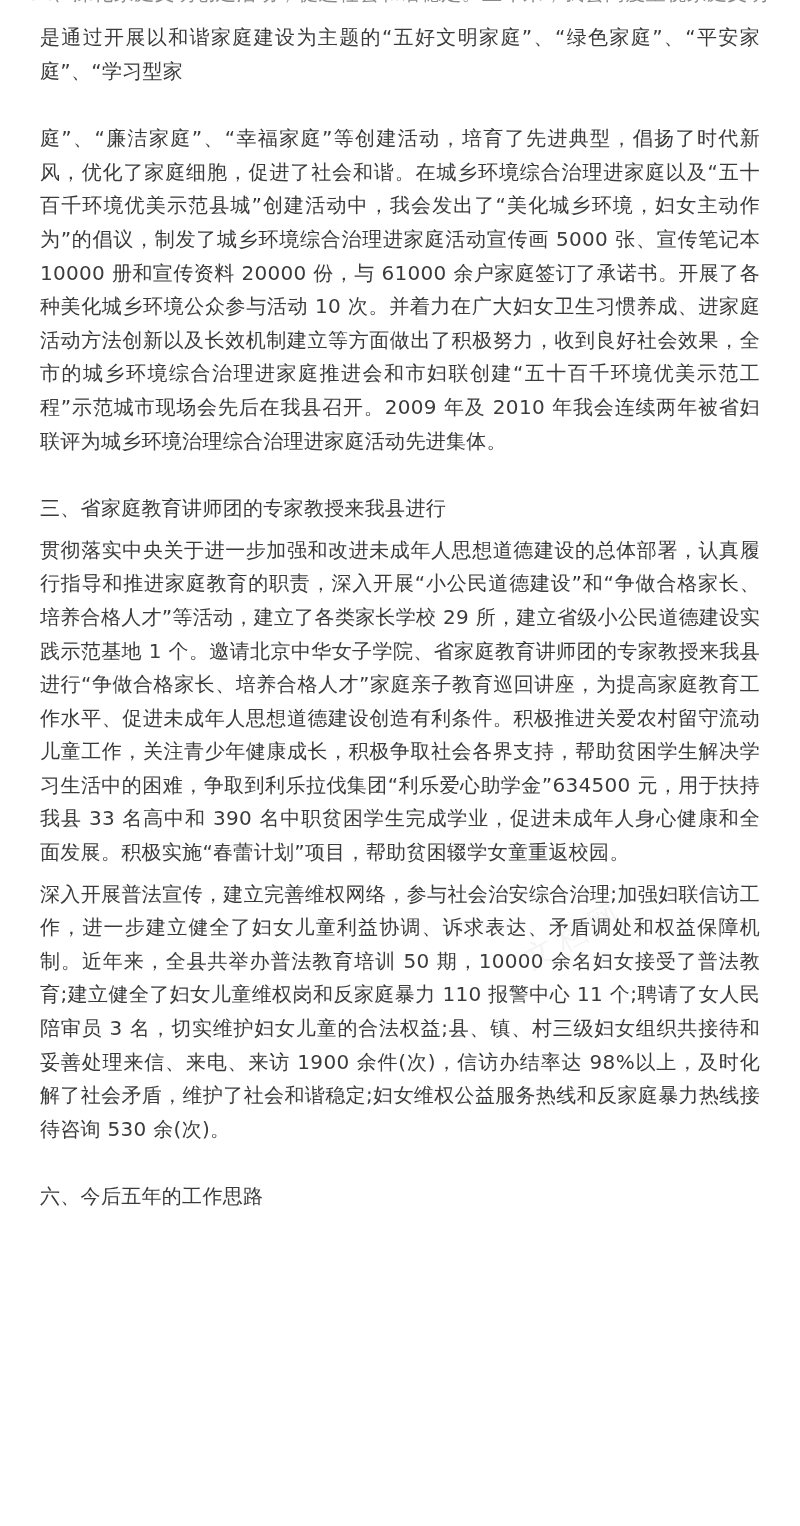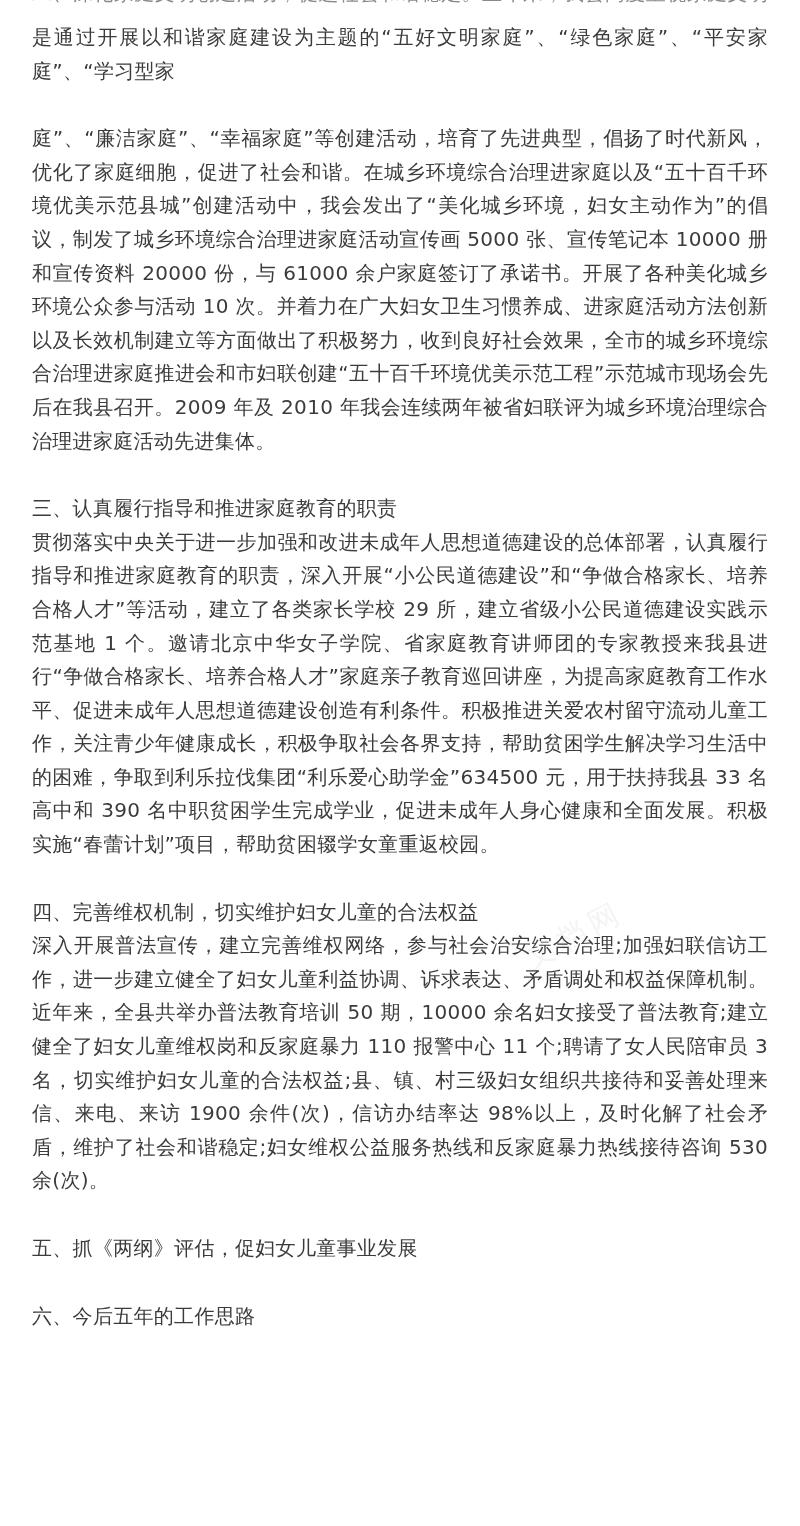--- a/index.html
+++ b/index.html
@@ -15,21 +15,21 @@
     background: #ffffff;
     box-sizing: border-box;
     padding: 0 32px 60px 32px;
     font-family: "DejaVu Sans", "Liberation Sans", sans-serif;
     color: #3b3b3b;
     font-size: 20px;
     line-height: 33.6px;
     overflow: hidden;
   }
   .block {
-    margin: 0;
+    margin: 8px;
     text-align: justify;
     letter-spacing: 0.3px;
     word-break: break-all;
   }
   .gap { margin-top: 34px; }
   .first-line { margin-top: 10px; }
   
   .clipped-line {
     height: 11px;
     overflow: hidden;
@@ -60,25 +60,23 @@
 <div class="page">
 
   <div class="clipped-line">
     <span>二、深化家庭文明创建活动，促进社会和谐稳定。五年来，我会高度重视家庭文明建设，特别</span>
   </div>
 
   <p class="block first-line">是通过开展以和谐家庭建设为主题的“五好文明家庭”、“绿色家庭”、“平安家庭”、“学习型家</p>
 
   <p class="block gap">庭”、“廉洁家庭”、“幸福家庭”等创建活动，培育了先进典型，倡扬了时代新风，优化了家庭细胞，促进了社会和谐。在城乡环境综合治理进家庭以及“五十百千环境优美示范县城”创建活动中，我会发出了“美化城乡环境，妇女主动作为”的倡议，制发了城乡环境综合治理进家庭活动宣传画 5000 张、宣传笔记本 10000 册和宣传资料 20000 份，与 61000 余户家庭签订了承诺书。开展了各种美化城乡环境公众参与活动 10 次。并着力在广大妇女卫生习惯养成、进家庭活动方法创新以及长效机制建立等方面做出了积极努力，收到良好社会效果，全市的城乡环境综合治理进家庭推进会和市妇联创建“五十百千环境优美示范工程”示范城市现场会先后在我县召开。2009 年及 2010 年我会连续两年被省妇联评为城乡环境治理综合治理进家庭活动先进集体。</p>
 
-  <p class="block gap heading">三、认真履行指导和推进家庭教育的职责</p>
+  <p class="block gap heading">三、省家庭教育讲师团的专家教授来我县进行</p>
   <p class="block">贯彻落实中央关于进一步加强和改进未成年人思想道德建设的总体部署，认真履行指导和推进家庭教育的职责，深入开展“小公民道德建设”和“争做合格家长、培养合格人才”等活动，建立了各类家长学校 29 所，建立省级小公民道德建设实践示范基地 1 个。邀请北京中华女子学院、省家庭教育讲师团的专家教授来我县进行“争做合格家长、培养合格人才”家庭亲子教育巡回讲座，为提高家庭教育工作水平、促进未成年人思想道德建设创造有利条件。积极推进关爱农村留守流动儿童工作，关注青少年健康成长，积极争取社会各界支持，帮助贫困学生解决学习生活中的困难，争取到利乐拉伐集团“利乐爱心助学金”634500 元，用于扶持我县 33 名高中和 390 名中职贫困学生完成学业，促进未成年人身心健康和全面发展。积极实施“春蕾计划”项目，帮助贫困辍学女童重返校园。</p>
 
-  <p class="block gap heading">四、完善维权机制，切实维护妇女儿童的合法权益</p>
   <p class="block">深入开展普法宣传，建立完善维权网络，参与社会治安综合治理;加强妇联信访工作，进一步建立健全了妇女儿童利益协调、诉求表达、矛盾调处和权益保障机制。近年来，全县共举办普法教育培训 50 期，10000 余名妇女接受了普法教育;建立健全了妇女儿童维权岗和反家庭暴力 110 报警中心 11 个;聘请了女人民陪审员 3 名，切实维护妇女儿童的合法权益;县、镇、村三级妇女组织共接待和妥善处理来信、来电、来访 1900 余件(次)，信访办结率达 98%以上，及时化解了社会矛盾，维护了社会和谐稳定;妇女维权公益服务热线和反家庭暴力热线接待咨询 530 余(次)。</p>
 
-  <p class="block gap heading">五、抓《两纲》评估，促妇女儿童事业发展</p>
 
   <p class="block gap heading">六、今后五年的工作思路</p>
 
   <div class="watermark">文档网</div>
 
 </div>
 
 </body></html>

